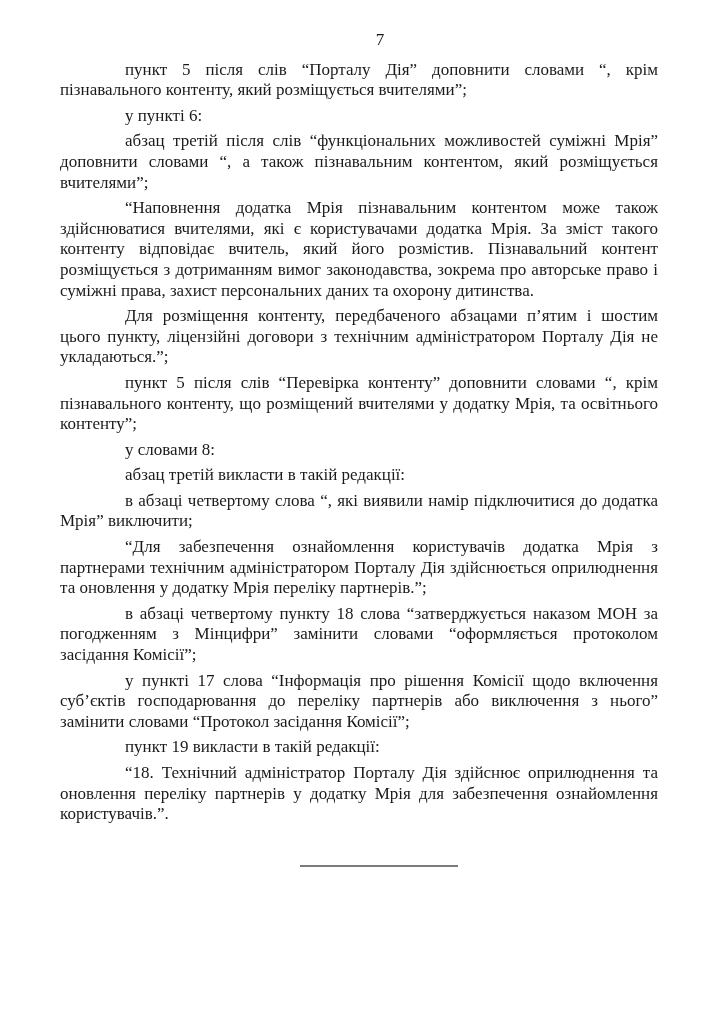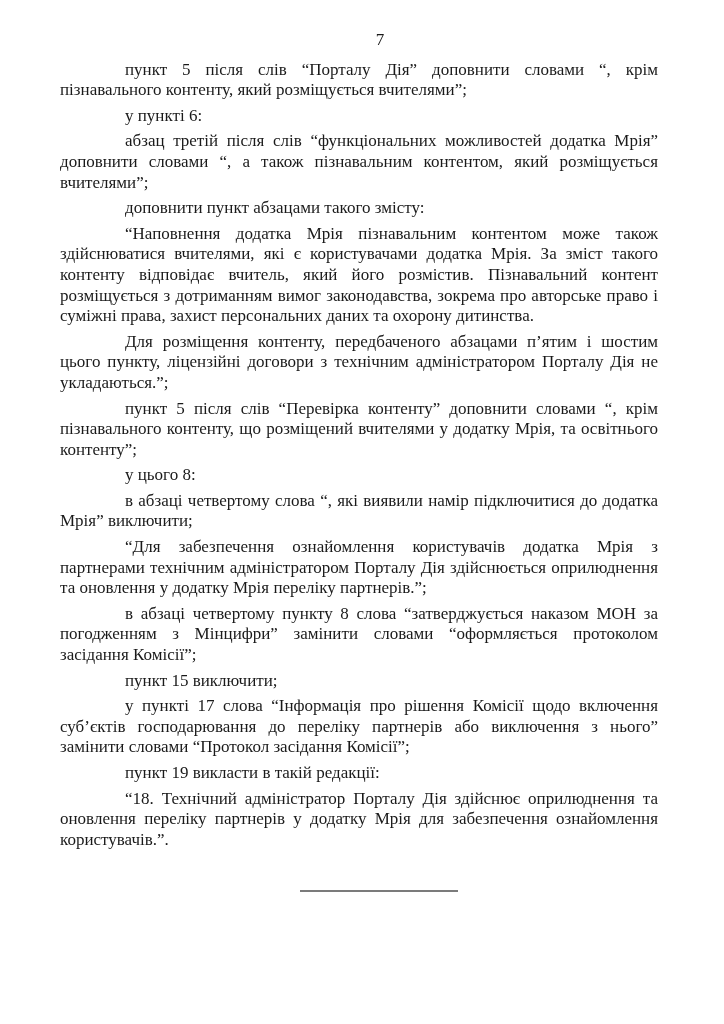--- a/index.html
+++ b/index.html
@@ -41,28 +41,27 @@
   }
 </style>
 </head>
 <body>
 
 <div class="page">
   <div class="page-number">7</div>
   <div class="body-text">
     <p class="para">пункт 5 після слів “Порталу Дія” доповнити словами “, крім пізнавального контенту, який розміщується вчителями”;</p>
     <p class="para">у пункті 6:</p>
-    <p class="para">абзац третій після слів “функціональних можливостей додатка Мрія” доповнити словами “, а також пізнавальним контентом, який розміщується вчителями”;</p>
-    <p class="para">доповнити пункт абзацами такого змісту:</p>
+    <p class="para">абзац третій після слів “функціональних можливостей суміжні Мрія” доповнити словами “, а також пізнавальним контентом, який розміщується вчителями”;</p>
     <p class="para">“Наповнення додатка Мрія пізнавальним контентом може також здійснюватися вчителями, які є користувачами додатка Мрія. За зміст такого контенту відповідає вчитель, який його розмістив. Пізнавальний контент розміщується з дотриманням вимог законодавства, зокрема про авторське право і суміжні права, захист персональних даних та охорону дитинства.</p>
     <p class="para">Для розміщення контенту, передбаченого абзацами п’ятим і шостим цього пункту, ліцензійні договори з технічним адміністратором Порталу Дія не укладаються.”;</p>
     <p class="para">пункт 5 після слів “Перевірка контенту” доповнити словами “, крім пізнавального контенту, що розміщений вчителями у додатку Мрія, та освітнього контенту”;</p>
-    <p class="para">у цього 8:</p>
+    <p class="para">у словами 8:</p>
+    <p class="para">абзац третій викласти в такій редакції:</p>
     <p class="para">в абзаці четвертому слова “, які виявили намір підключитися до додатка Мрія” виключити;</p>
     <p class="para">“Для забезпечення ознайомлення користувачів додатка Мрія з партнерами технічним адміністратором Порталу Дія здійснюється оприлюднення та оновлення у додатку Мрія переліку партнерів.”;</p>
-    <p class="para">в абзаці четвертому пункту 8 слова “затверджується наказом МОН за погодженням з Мінцифри” замінити словами “оформляється протоколом засідання Комісії”;</p>
-    <p class="para">пункт 15 виключити;</p>
+    <p class="para">в абзаці четвертому пункту 18 слова “затверджується наказом МОН за погодженням з Мінцифри” замінити словами “оформляється протоколом засідання Комісії”;</p>
     <p class="para">у пункті 17 слова “Інформація про рішення Комісії щодо включення суб’єктів господарювання до переліку партнерів або виключення з нього” замінити словами “Протокол засідання Комісії”;</p>
     <p class="para">пункт 19 викласти в такій редакції:</p>
     <p class="para">“18. Технічний адміністратор Порталу Дія здійснює оприлюднення та оновлення переліку партнерів у додатку Мрія для забезпечення ознайомлення користувачів.”.</p>
   </div>
   <div class="end-divider"></div>
 </div>
 
 </body></html>

